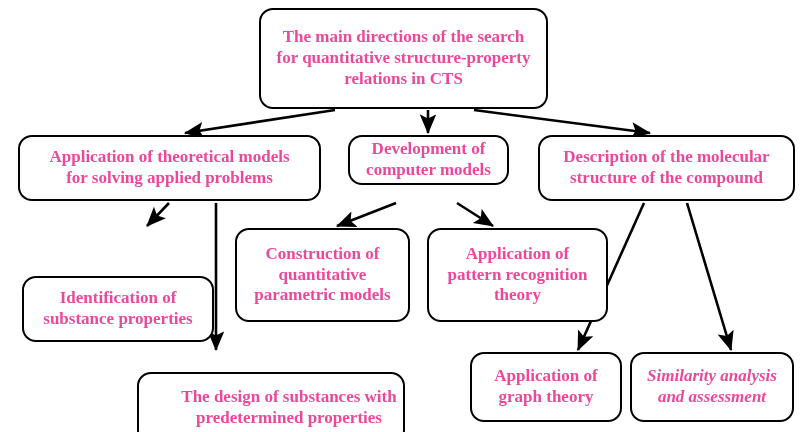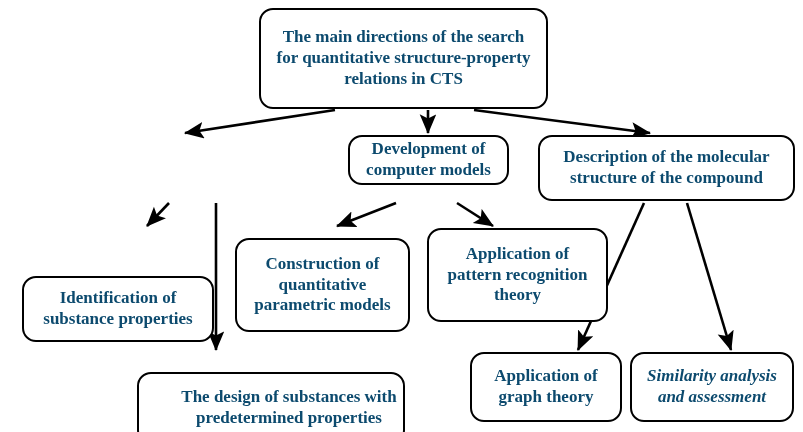--- a/index.html
+++ b/index.html
@@ -26,21 +26,21 @@
   .node {
     position: absolute;
     box-sizing: border-box;
     border: 2px solid #000000;
     border-radius: 14px;
     background: #ffffff;
     display: flex;
     align-items: center;
     justify-content: center;
     text-align: center;
-    color: #0c4a6e;
+    color: #ec4899;
     line-height: 1.22;
     font-size: 17px;
     font-weight: 600;
     padding: 2px 6px;
     z-index: 2;
   }
   .node .label {
     display: block;
     width: 100%;
     white-space: pre-line;
@@ -74,37 +74,41 @@
       <line x1="687" y1="203" x2="731" y2="350"></line>
     </g>
   </svg>
 
   <div class="node node-root" style="left:259px;top:8px;width:289px;height:101px;">
     <span class="label">The main directions of the search
 for quantitative structure-property
 relations in CTS</span>
   </div>
 
+  <div class="node" style="left:18px;top:135px;width:303px;height:66px;">
+    <span class="label">Application of theoretical models
+for solving applied problems</span>
+  </div>
 
   <div class="node" style="left:348px;top:135px;width:161px;height:50px;">
     <span class="label">Development of
 computer models</span>
   </div>
 
   <div class="node" style="left:538px;top:135px;width:257px;height:66px;">
     <span class="label">Description of the molecular
 structure of the compound</span>
   </div>
 
   <div class="node" style="left:22px;top:228px;width:192px;height:66px;margin-top:48px;">
     <span class="label">Identification of
 substance properties</span>
   </div>
 
-  <div class="node" style="left:235px;top:228px;width:175px;height:94px;margin-top:10px;">
+  <div class="node" style="left:235px;top:228px;width:175px;height:94px;">
     <span class="label">Construction of
 quantitative
 parametric models</span>
   </div>
 
   <div class="node" style="left:427px;top:228px;width:181px;height:94px;">
     <span class="label">Application of
 pattern recognition
 theory</span>
   </div>

